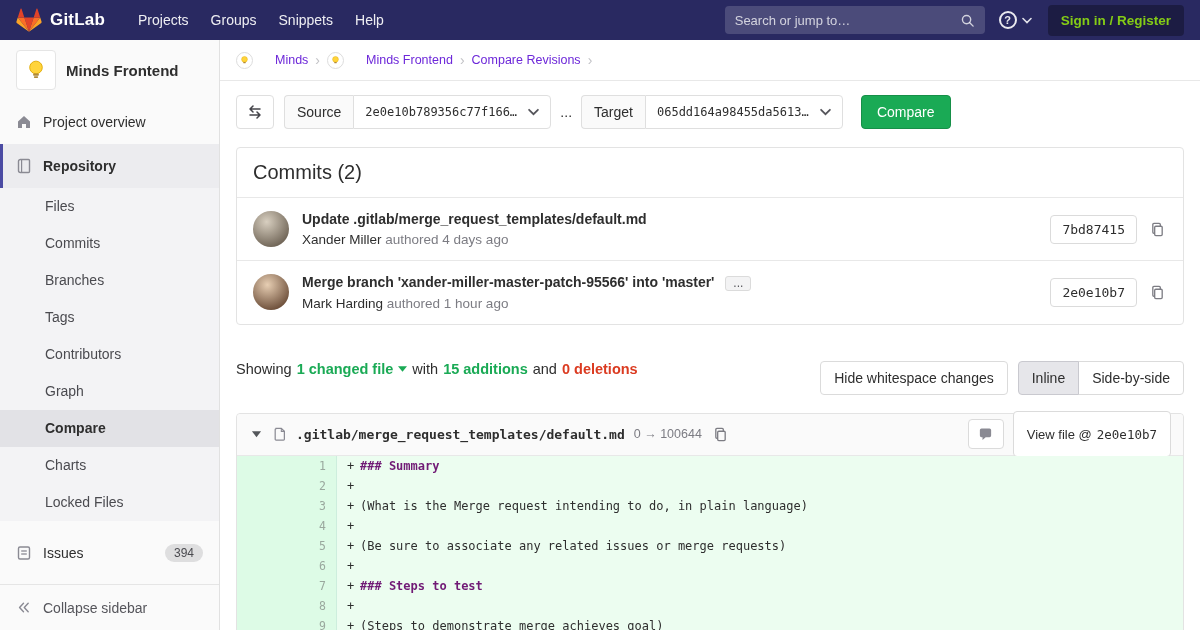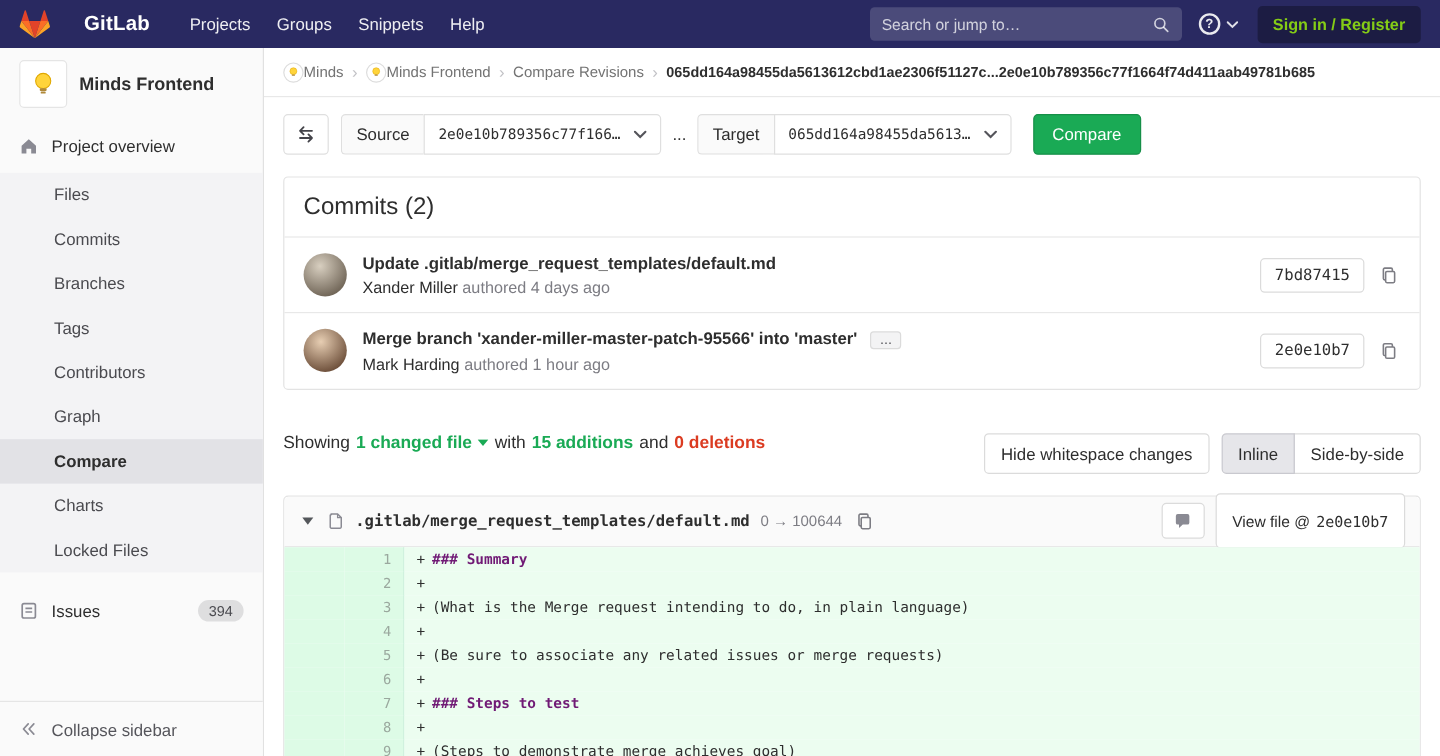--- a/index.html
+++ b/index.html
@@ -5,21 +5,21 @@
   * { margin:0; padding:0; box-sizing:border-box; }
   html,body { width:1200px; height:630px; overflow:hidden; }
   body { font-family:"Liberation Sans",sans-serif; color:#2e2e2e; background:#fff; font-size:14px; }
   a { text-decoration:none; color:inherit; cursor:pointer; }
   button { cursor:pointer; font-family:inherit; }
   svg { display:block; }
 
   
   .navbar { height:40px; background:#292961; display:flex; align-items:center; padding:0 16px; }
   .logo { display:flex; align-items:center; gap:8px; }
-  .logo-text { color:#fff; font-size:17px; font-weight:bold; letter-spacing:.2px;margin-left:20px; }
+  .logo-text { color:#fff; font-size:17px; font-weight:bold; letter-spacing:.2px; }
   .nav-links { display:flex; margin-left:22px; }
   .nav-link { color:rgba(255,255,255,.92); font-size:14px; padding:6px 11px; }
   .nav-spacer { flex:1; }
   .search-box { width:260px; height:28px; background:rgba(255,255,255,.16); border-radius:4px; display:flex; align-items:center; padding:0 10px; }
   .search-box input { flex:1; background:transparent; border:0; outline:none; color:#fff; font-size:13px; font-family:inherit; }
   .search-box input::placeholder { color:rgba(255,255,255,.75); }
   .search-glyph { color:rgba(255,255,255,.75); }
   .help-wrap { display:flex; align-items:center; gap:5px; margin:0 16px 0 14px; background:none; border:0; }
   .q-circle { width:18px; height:18px; border:2px solid rgba(255,255,255,.9); border-radius:50%; font-size:11px; font-weight:bold; display:flex; align-items:center; justify-content:center; color:rgba(255,255,255,.9); }
   .nav-caret { color:rgba(255,255,255,.85); }
@@ -39,21 +39,21 @@
   .sb-section-head { font-weight:bold; background:#ececef; border-left:3px solid #4b4ba3; padding-left:13px; }
   .sb-sub { display:block; height:37px; line-height:37px; padding-left:45px; font-size:14px; color:#4a4a4f; }
   .sb-sub.active { background:#e2e2e6; color:#2e2e2e; font-weight:bold; }
   .sb-issues { margin-top:10px; }
   .badge-pill { margin-left:auto; background:#dededf; border-radius:10px; font-size:12px; padding:2px 9px; color:#4a4a4f; }
   .collapse-row { margin-top:auto; border-top:1px solid #e5e5e5; height:46px; display:flex; align-items:center; gap:11px; padding:0 16px; color:#55555b; font-size:14px; background:#fafafa; width:100%; border-left:0; border-right:0; border-bottom:0; }
 
   
   .content { flex:1; overflow:hidden; background:#fff; }
   .breadcrumbs { height:41px; display:flex; align-items:center; padding:0 16px; border-bottom:1px solid #e8e8e8; font-size:12.5px; color:#63676b; gap:7px; white-space:nowrap; }
-  .crumb { display:flex; align-items:center; gap:0; color:#737373; }
+  .crumb { display:flex; align-items:center; gap:22px; color:#6d28d9; }
   .crumb-avatar { width:17px; height:17px; border-radius:50%; border:1px solid #ddd; background:#fff; display:flex; align-items:center; justify-content:center; flex-shrink:0; }
   .crumb-sep { color:#c2c2c6; font-size:14px; }
   .crumb-current { color:#2e2e2e; font-weight:bold; font-size:12px; }
 
   
   .compare-section { display:flex; align-items:center; padding:14px 16px 0; }
   .icon-btn { height:34px; min-width:38px; border:1px solid #dfdfdf; background:#fff; border-radius:4px; display:flex; align-items:center; justify-content:center; color:#44444a; }
   .form-group { display:inline-flex; align-items:stretch; height:34px; margin-left:10px; }
   .fg-label { display:flex; align-items:center; padding:0 12px; background:#fafafa; border:1px solid #dfdfdf; border-right:0; border-radius:4px 0 0 4px; font-size:14px; color:#2e2e2e; }
   .fg-dropdown { display:flex; align-items:center; justify-content:space-between; gap:10px; padding:0 11px; border:1px solid #dfdfdf; border-radius:0 4px 4px 0; background:#fff; font-family:"DejaVu Sans Mono",monospace; font-size:12px; width:198px; color:#2e2e2e; }
@@ -175,20 +175,29 @@
     <a class="sb-item">
       <span class="sb-icon">
         <svg viewBox="0 0 16 16" width="16" height="16">
             <path d="M8 2 14 7.4V14h-4v-4H6v4H2V7.4Z" fill="currentColor"></path>
           </svg>
       </span>
       <span>Project overview</span>
     </a>
 
     <div class="sb-section">
+      <a class="sb-item sb-section-head">
+        <span class="sb-icon">
+          <svg viewBox="0 0 16 16" width="16" height="16">
+              <path d="M4.5 1.5h8a1 1 0 0 1 1 1v11a1 1 0 0 1-1 1h-8A2 2 0 0 1 2.5 12.5v-9a2 2 0 0 1 2-2z" fill="none" stroke="currentColor" stroke-width="1.4"></path>
+              <line x1="5.6" y1="1.8" x2="5.6" y2="14.2" stroke="currentColor" stroke-width="1.2"></line>
+            </svg>
+        </span>
+        <span>Repository</span>
+      </a>
       <a class="sb-sub">Files</a>
       <a class="sb-sub">Commits</a>
       <a class="sb-sub">Branches</a>
       <a class="sb-sub">Tags</a>
       <a class="sb-sub">Contributors</a>
       <a class="sb-sub">Graph</a>
       <a class="sb-sub active">Compare</a>
       <a class="sb-sub">Charts</a>
       <a class="sb-sub">Locked Files</a>
     </div>
@@ -235,21 +244,20 @@
               <rect x="6.1" y="10.3" width="3.8" height="1.6" rx=".5" fill="#b0893a"></rect>
             </svg>
         </span>
         <span>Minds Frontend</span>
       </a>
       <span class="crumb-sep">›</span>
       <a class="crumb">
         <span>Compare Revisions</span>
       </a>
       <span class="crumb-sep">›</span>
-      <span class="crumb-current">065dd164a98455da5613612cbd1ae2306f51127c...2e0e10b789356c77f1664f74d411aab49781b685</span>
     </nav>
 
     <section class="compare-section">
       <button class="icon-btn">
         <span>
           <svg viewBox="0 0 16 16" width="16" height="16">
               <path d="M6 2 3 5l3 3M3 5h10" fill="none" stroke="currentColor" stroke-width="1.5" stroke-linecap="round" stroke-linejoin="round"></path>
               <path d="m10 8 3 3-3 3M13 11H3" fill="none" stroke="currentColor" stroke-width="1.5" stroke-linecap="round" stroke-linejoin="round"></path>
             </svg>
         </span>

